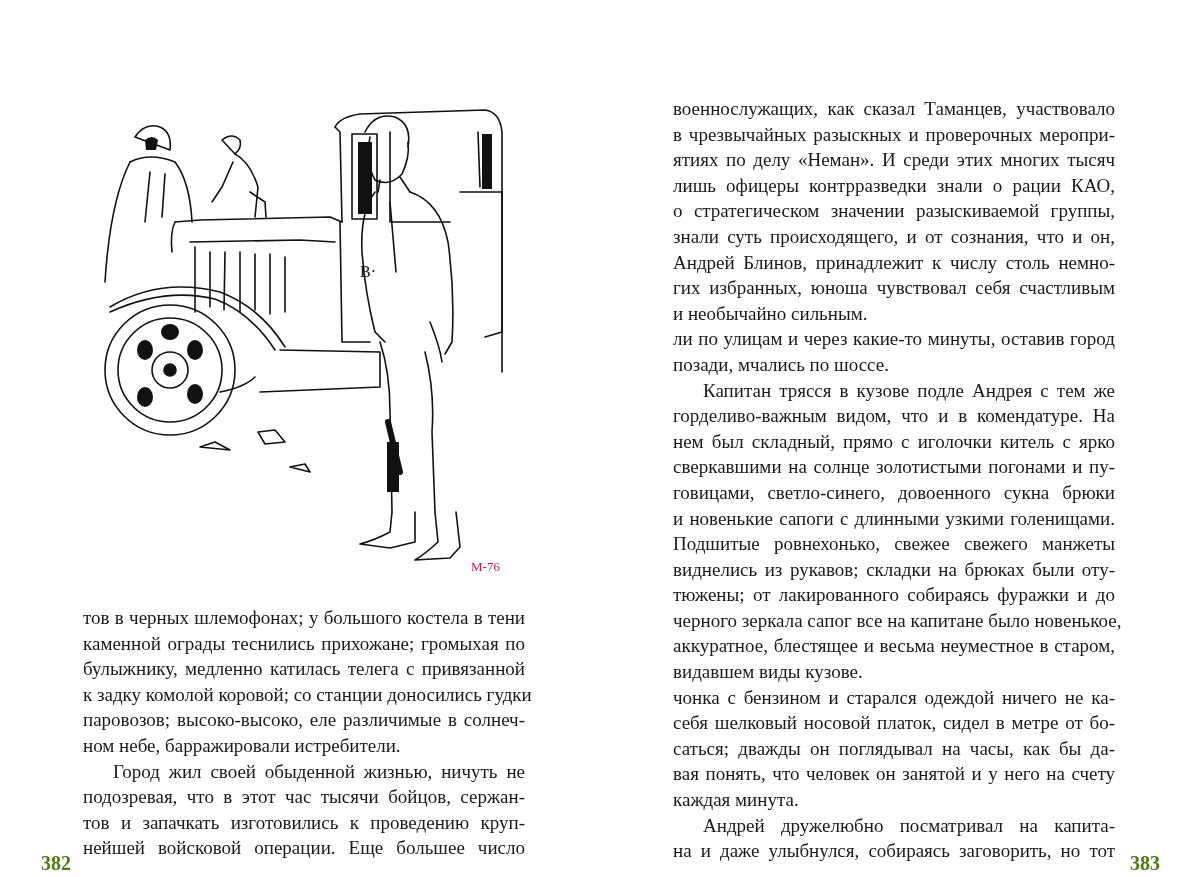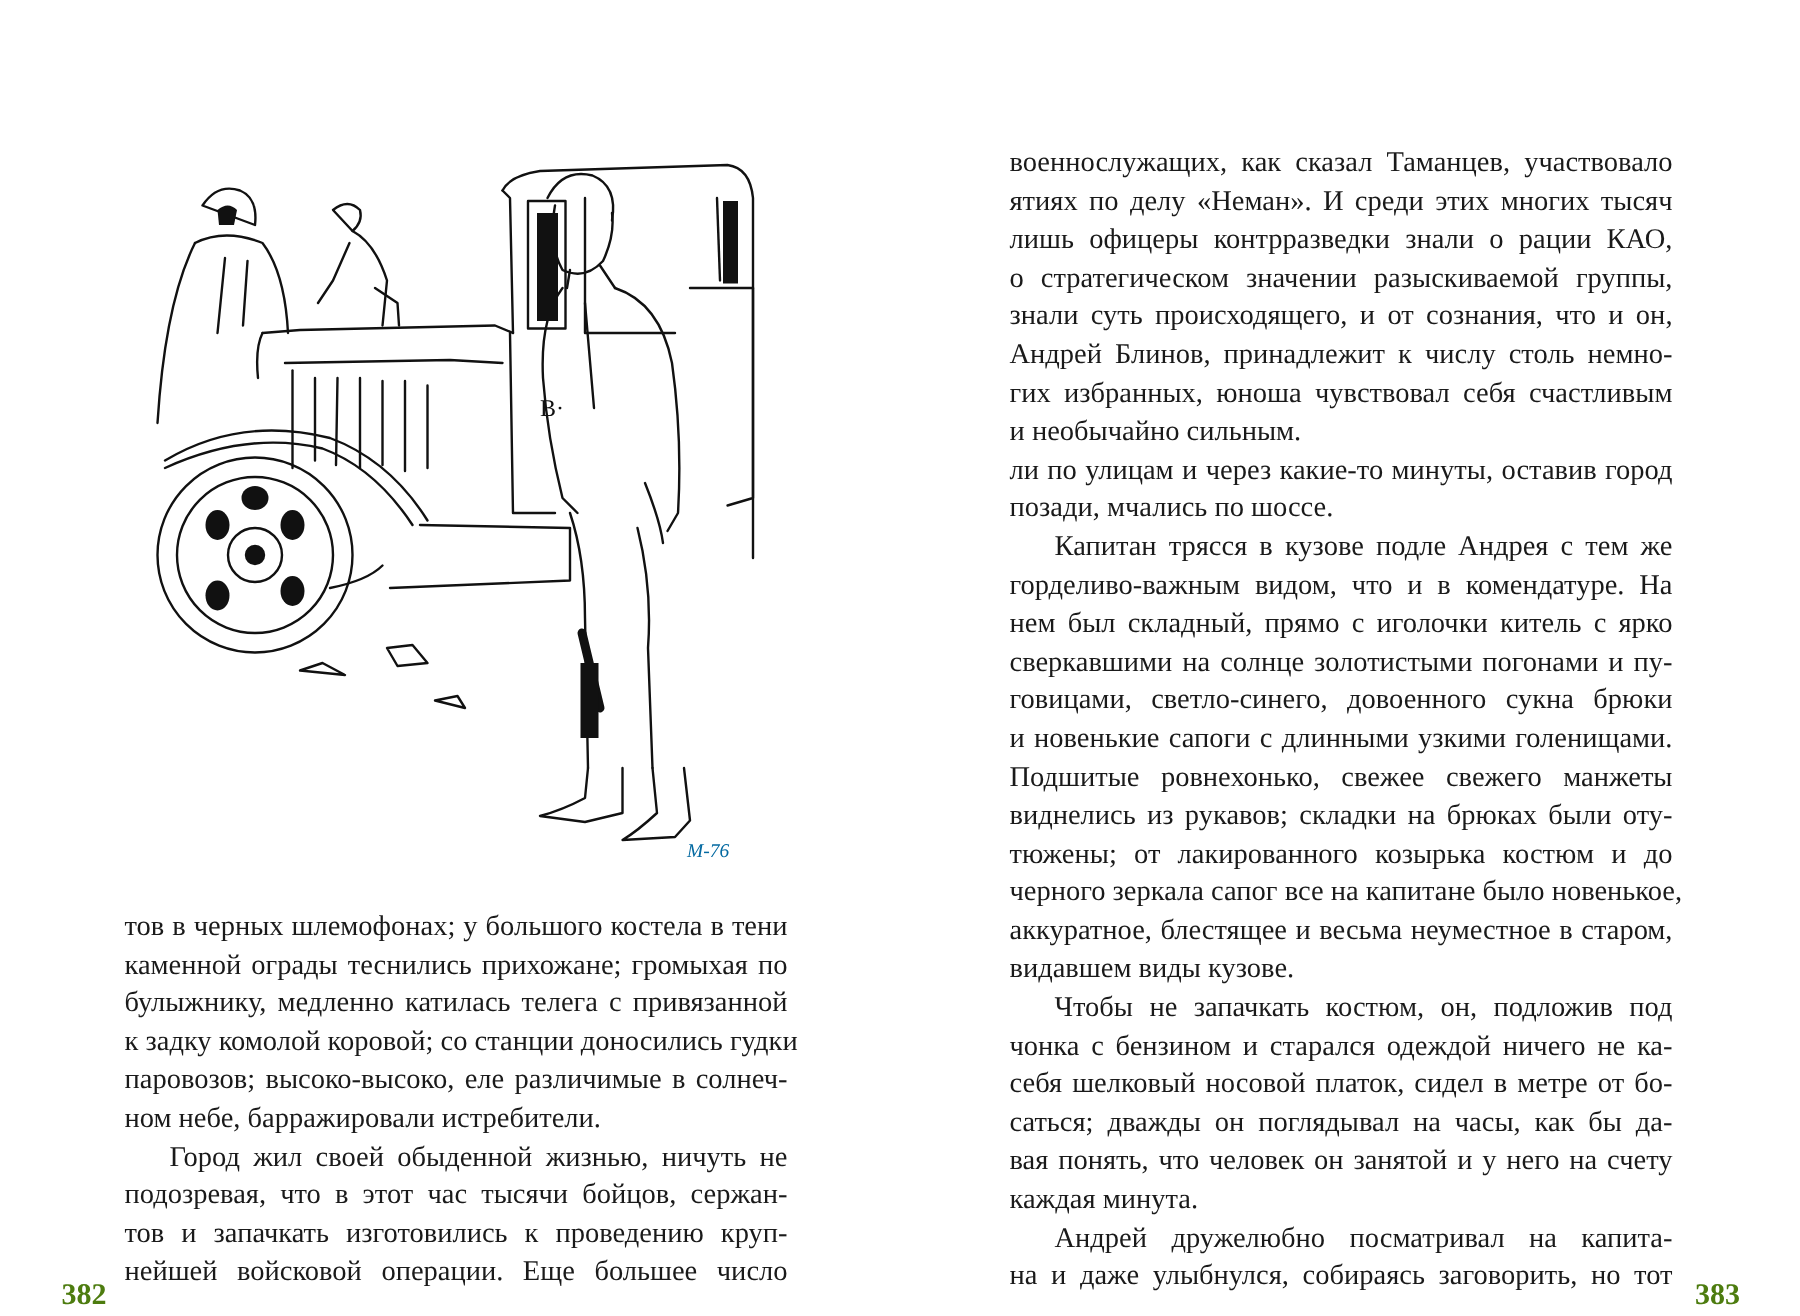--- a/index.html
+++ b/index.html
@@ -26,25 +26,24 @@
     font-weight: bold;
     font-size: 20px;
     color: #4d7c0f;
     top: 820px;
   }
   .pn-left { left: 41px; }
   .pn-right { left: 530px; }
   .illustration { position: absolute; left: 90px; top: 60px; width: 430px; height: 500px; }
   .signature {
     position: absolute;
-    left: 458px; top: 527px;
+    left: 471px; top: 527px;
     font-family: "Liberation Serif", serif;
-    font-style: italic;
     font-size: 13px;
-    color: #0369a1;
+    color: #be185d;
   }
 </style>
 </head>
 <body>
 
 <div class="page page-left">
 
   <svg class="illustration" viewBox="0 0 430 500" xmlns="http://www.w3.org/2000/svg">
     <g fill="none" stroke="#111" stroke-width="1.6" stroke-linecap="round" stroke-linejoin="round">
 
@@ -128,42 +127,42 @@
     <span class="line">тов и запачкать изготовились к проведению круп-</span>
     <span class="line">нейшей войсковой операции. Еще большее число</span>
   </div>
 
   <span class="page-number pn-left">382</span>
 </div>
 
 <div class="page page-right">
   <div class="text-block right-text">
     <span class="line">военнослужащих, как сказал Таманцев, участвовало</span>
+    <span class="line">в чрезвычайных разыскных и проверочных меропри-</span>
     <span class="line">ятиях по делу «Неман». И среди этих многих тысяч</span>
     <span class="line">лишь офицеры контрразведки знали о рации КАО,</span>
     <span class="line">о стратегическом значении разыскиваемой группы,</span>
     <span class="line">знали суть происходящего, и от сознания, что и он,</span>
     <span class="line">Андрей Блинов, принадлежит к числу столь немно-</span>
     <span class="line">гих избранных, юноша чувствовал себя счастливым</span>
     <span class="line last">и необычайно сильным.</span>
     <span class="line">ли по улицам и через какие-то минуты, оставив город</span>
     <span class="line last">позади, мчались по шоссе.</span>
     <span class="line ind">Капитан трясся в кузове подле Андрея с тем же</span>
     <span class="line">горделиво-важным видом, что и в комендатуре. На</span>
     <span class="line">нем был складный, прямо с иголочки китель с ярко</span>
     <span class="line">сверкавшими на солнце золотистыми погонами и пу-</span>
     <span class="line">говицами, светло-синего, довоенного сукна брюки</span>
     <span class="line">и новенькие сапоги с длинными узкими голенищами.</span>
     <span class="line">Подшитые ровнехонько, свежее свежего манжеты</span>
     <span class="line">виднелись из рукавов; складки на брюках были оту-</span>
-    <span class="line">тюжены; от лакированного козырька костюм и до</span>
+    <span class="line">тюжены; от лакированного собираясь фуражки и до</span>
     <span class="line">черного зеркала сапог все на капитане было новенькое,</span>
     <span class="line">аккуратное, блестящее и весьма неуместное в старом,</span>
     <span class="line last">видавшем виды кузове.</span>
-    <span class="line ind">Чтобы не запачкать костюм, он, подложив под</span>
     <span class="line">чонка с бензином и старался одеждой ничего не ка-</span>
     <span class="line">себя шелковый носовой платок, сидел в метре от бо-</span>
     <span class="line">саться; дважды он поглядывал на часы, как бы да-</span>
     <span class="line">вая понять, что человек он занятой и у него на счету</span>
     <span class="line last">каждая минута.</span>
     <span class="line ind">Андрей дружелюбно посматривал на капита-</span>
     <span class="line">на и даже улыбнулся, собираясь заговорить, но тот</span>
 
   </div>
 

